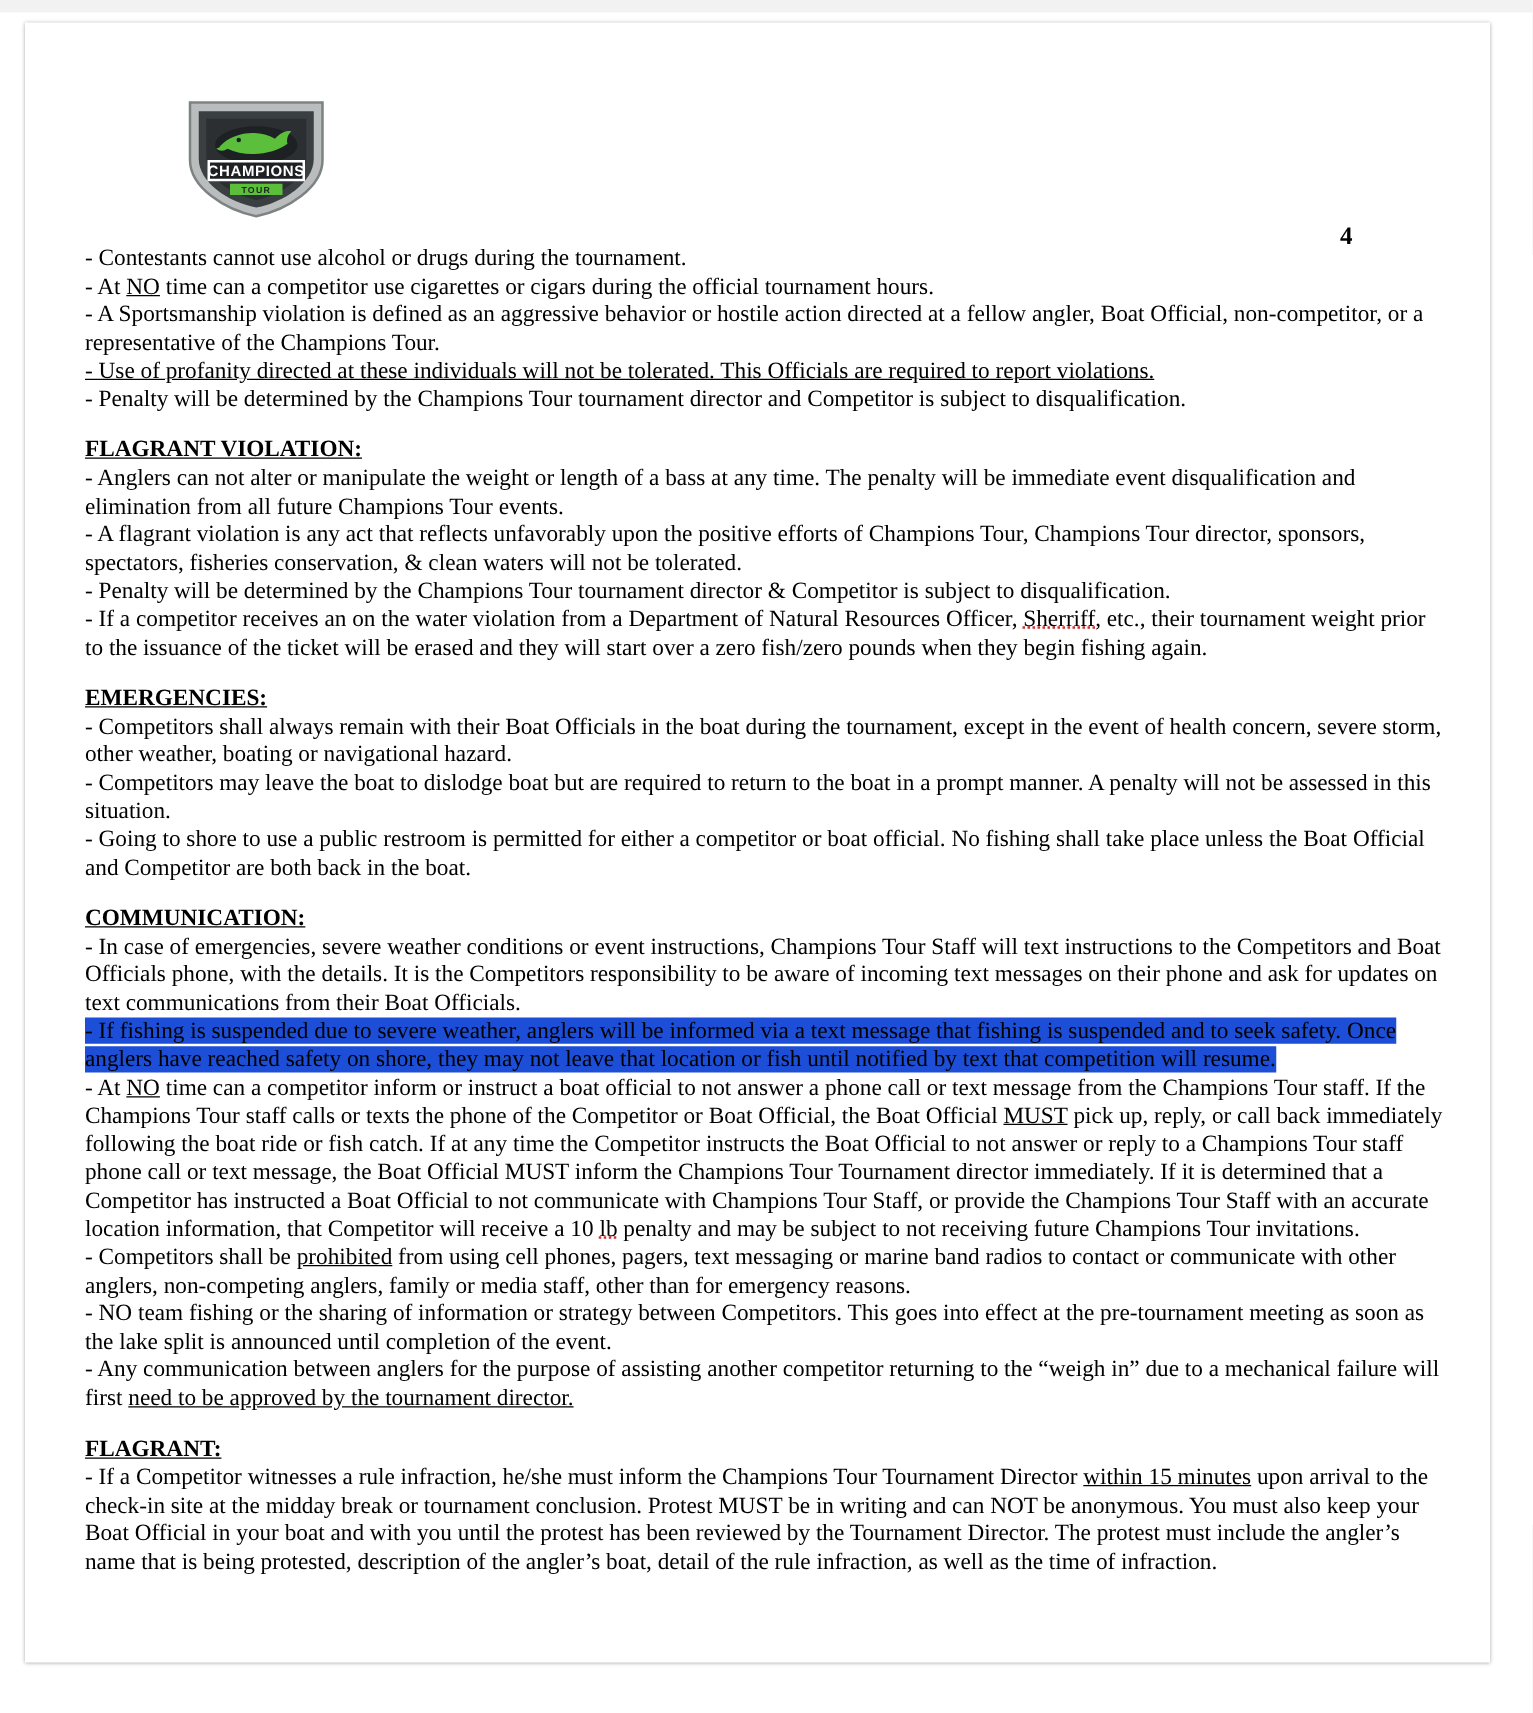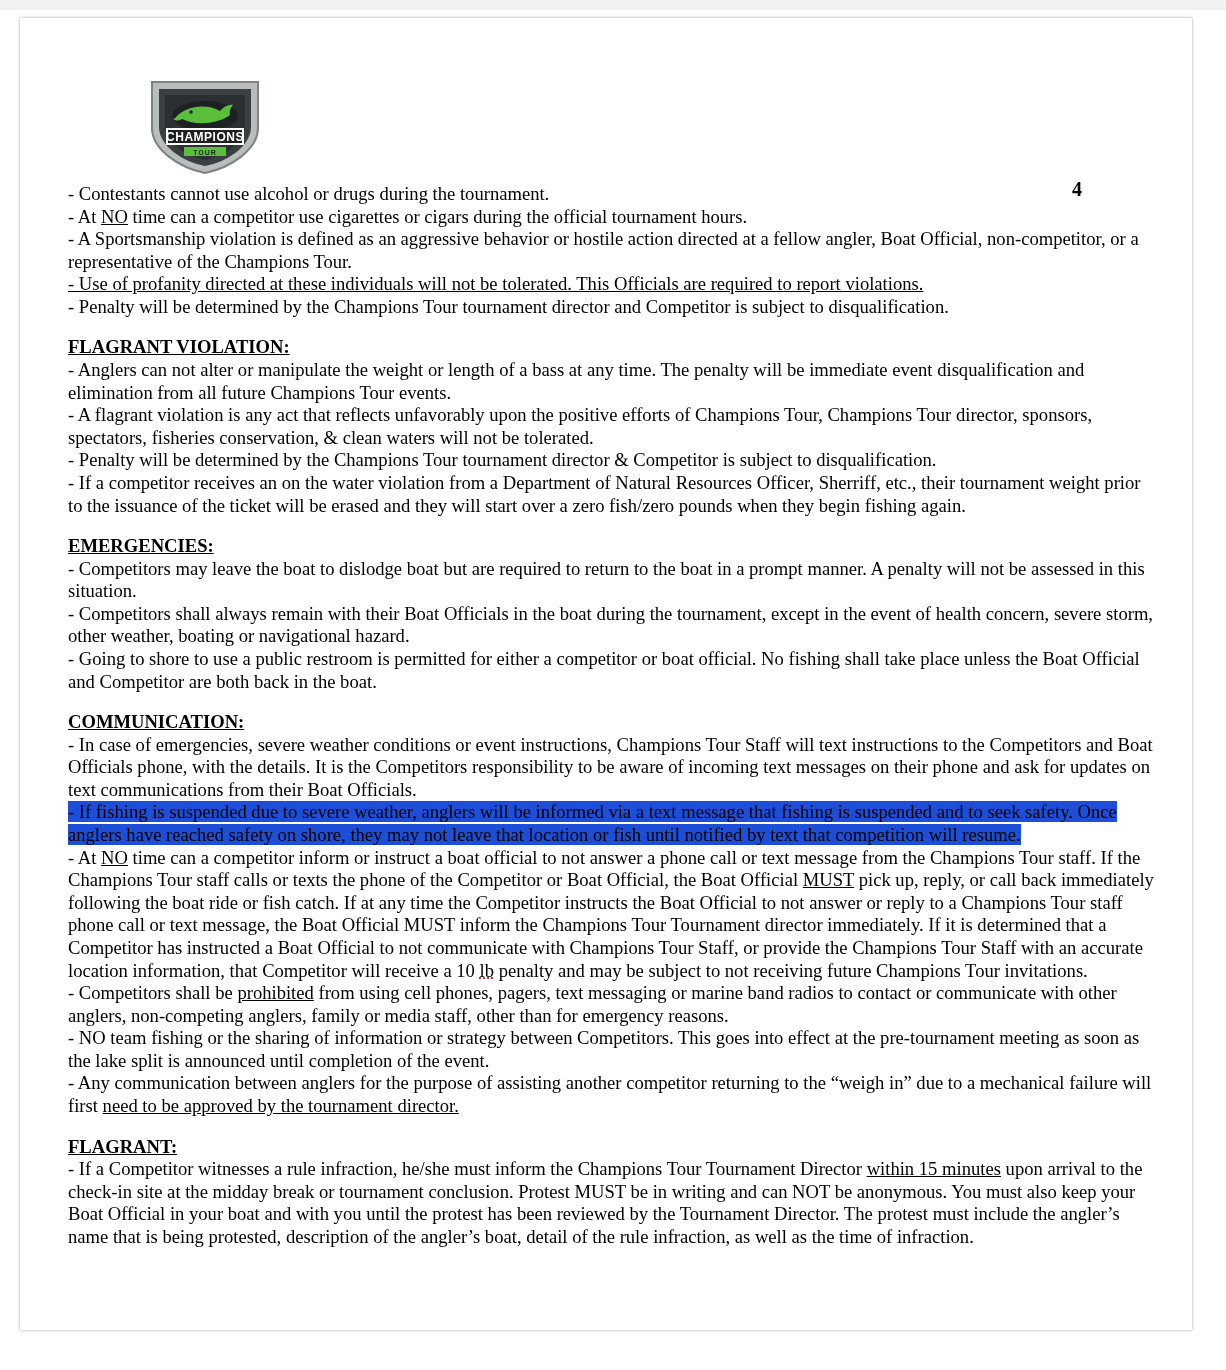--- a/index.html
+++ b/index.html
@@ -39,21 +39,21 @@
     right: 110px;
     top: 160px;
     font-family: "Liberation Serif", serif;
     font-size: 20px;
     font-weight: bold;
     color: #000;
   }
   .body-text {
     position: absolute;
     left: 48px;
-    top: 165px;
+    top: 178px;
     width: 1090px;
     font-size: 18.6px;
     line-height: 1.215;
     color: #000;
     text-align: left;
   }
   .body-text p {
     margin: 0;
   }
   .gap {
@@ -61,20 +61,21 @@
   }
   .sec-head {
     font-weight: bold;
     text-decoration: underline;
   }
   .bu { font-weight: normal; text-decoration: underline; }
   .hl {
     background: #1d4ed8;
   }
   .sp-err {
+    text-decoration: underline;
     text-decoration-style: dotted;
     text-decoration-color: #d03030;
     text-decoration-thickness: 2px;
   }
   .gr-err {
     text-decoration: underline;
     text-decoration-style: dotted;
     text-decoration-color: #d03030;
     text-decoration-thickness: 2px;
   }
@@ -115,22 +116,22 @@
 
       <p class="sec-head">FLAGRANT VIOLATION:</p>
       <p>- Anglers can not alter or manipulate the weight or length of a bass at any time.  The penalty will be immediate event disqualification and elimination from all future Champions Tour events.</p>
       <p>- A flagrant violation is any act that reflects unfavorably upon the positive efforts of Champions Tour, Champions Tour director, sponsors, spectators, fisheries conservation, &amp; clean waters will not be tolerated.</p>
       <p>- Penalty will be determined by the Champions Tour tournament director &amp; Competitor is subject to disqualification.</p>
       <p>- If a competitor receives an on the water violation from a Department of Natural Resources Officer, <span class="sp-err">Sherriff</span>, etc., their tournament weight prior to the issuance of the ticket will be erased and they will start over a zero fish/zero pounds when they begin fishing again.</p>
 
       <div class="gap"></div>
 
       <p class="sec-head">EMERGENCIES:</p>
+      <p>- Competitors shall always remain with their Boat Officials in the boat during the tournament, except in the event of health concern, severe storm, other weather, boating or navigational hazard.</p>
       <p>- Competitors may leave the boat to dislodge boat but are required to return to the boat in a prompt manner.  A penalty will not be assessed in this situation.</p>
-      <p>- Competitors shall always remain with their Boat Officials in the boat during the tournament, except in the event of health concern, severe storm, other weather, boating or navigational hazard.</p>
       <p>- Going to shore to use a public restroom is permitted for either a competitor or boat official. No fishing shall take place unless the Boat Official and Competitor are both back in the boat.</p>
 
       <div class="gap"></div>
 
       <p class="sec-head">COMMUNICATION:</p>
       <p>- In case of emergencies, severe weather conditions or event instructions, Champions Tour Staff will text instructions to the Competitors and Boat Officials phone, with the details.  It is the Competitors responsibility to be aware of incoming text messages on their phone and ask for updates on text communications from their Boat Officials.</p>
       <p><span class="hl">- If fishing is suspended due to severe weather, anglers will be informed via a text message that fishing is suspended and to seek safety.  Once anglers have reached safety on shore, they may not leave that location or fish until notified by text that competition will resume.</span></p>
       <p>- At <span class="bu">NO</span> time can a competitor inform or instruct a boat official to not answer a phone call or text message from the Champions Tour staff.  If the Champions Tour staff calls or texts the phone of the Competitor or Boat Official, the Boat Official <span class="bu">MUST</span> pick up, reply, or call back immediately following the boat ride or fish catch.  If at any time the Competitor instructs the Boat Official to not answer or reply to a Champions Tour staff phone call or text message, the Boat Official MUST inform the Champions Tour Tournament director immediately.  If it is determined that a Competitor has instructed a Boat Official to not communicate with Champions Tour Staff, or provide the Champions Tour Staff with an accurate location information, that Competitor will receive a 10 <span class="gr-err">lb</span> penalty and may be subject to not receiving future Champions Tour invitations.</p>
       <p>- Competitors shall be <span class="bu">prohibited</span> from using cell phones, pagers, text messaging or marine band radios to contact or communicate with other anglers, non-competing anglers, family or media staff, other than for emergency reasons.</p>
       <p>- NO team fishing or the sharing of information or strategy between Competitors.  This goes into effect at the pre-tournament meeting as soon as the lake split is announced until completion of the event.</p>

